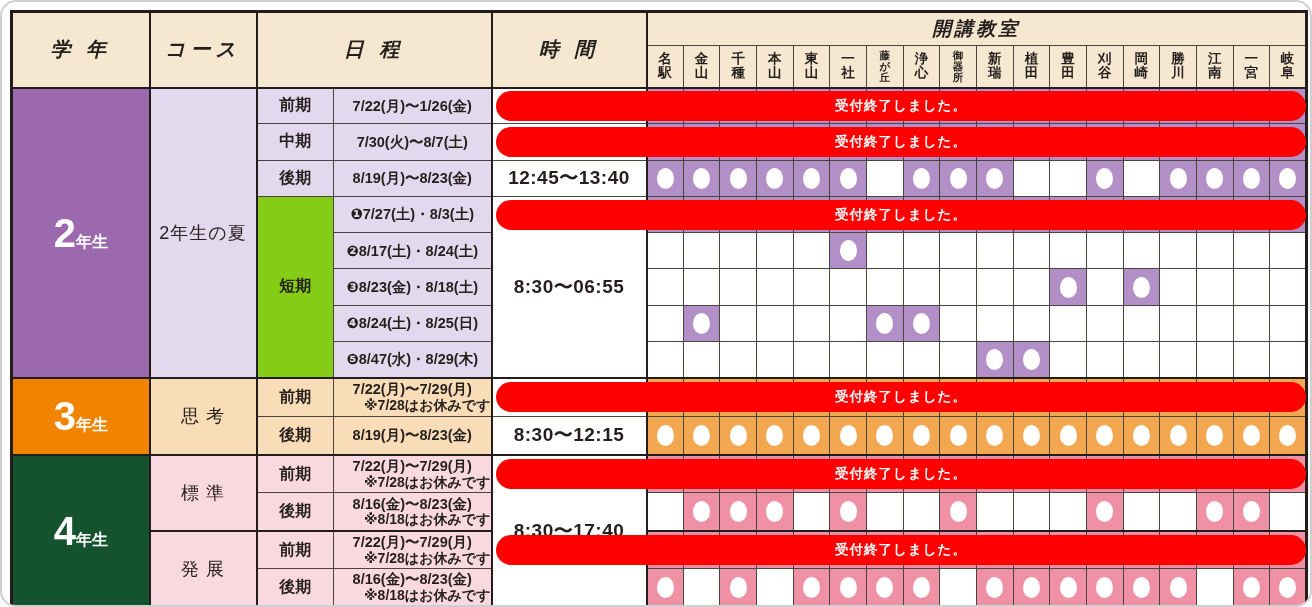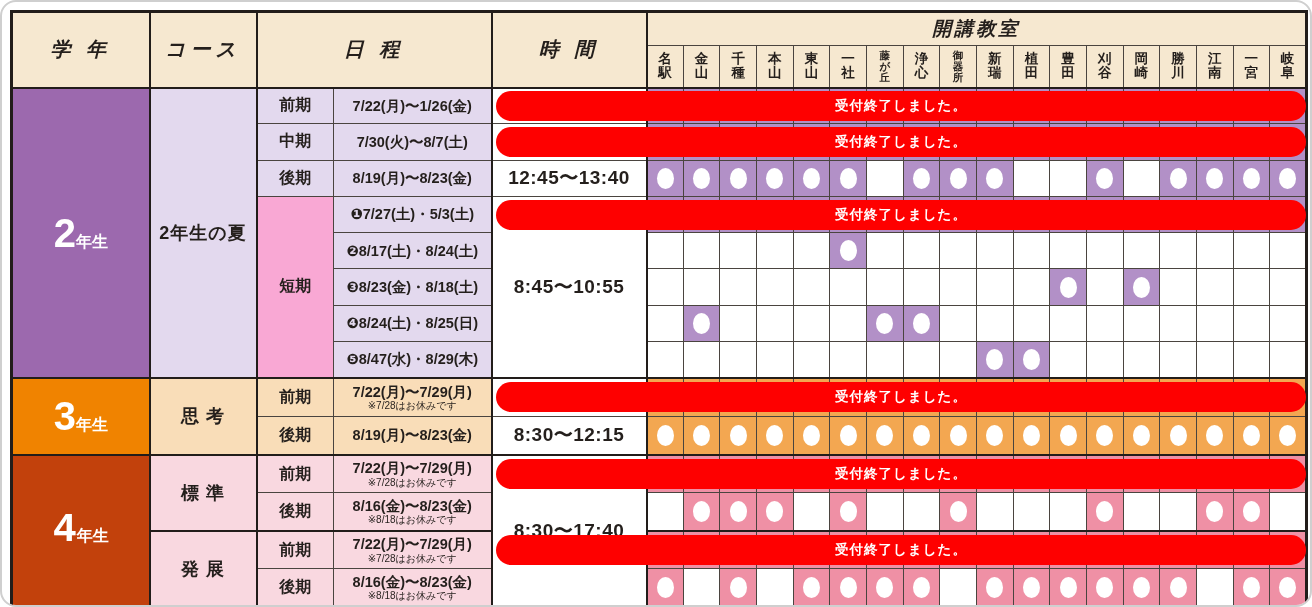--- a/index.html
+++ b/index.html
@@ -18,24 +18,24 @@
   .rooms-title{font-size:19px;font-weight:bold;letter-spacing:3px;}
   tr.h2 th{height:42px;}
   .vname{white-space:pre-line;line-height:1.04;font-size:13.5px;font-weight:bold;}
   .vname.small{font-size:10.5px;}
   tbody td{background:#fff;}
   tr.gstart td{border-top:2.5px solid #221d1a;}
   tr.cstart td{border-top:2px solid #221d1a;}
   td.grade-td{color:#fff;}
   .gbig{font-size:40px;font-weight:bold;line-height:1;}
   .gsmall{font-size:16px;font-weight:bold;}
-  .course-label{font-size:18px;font-weight:bold;letter-spacing:1px;}
+  .course-label{font-size:18px;font-weight:normal;letter-spacing:1px;}
   .period-label{font-size:16px;font-weight:bold;}
   .date-main{font-size:14.5px;font-weight:bold;line-height:1.15;}
-  .date-note{font-size:10px;font-weight:normal;line-height:1.1;}
+  .date-note{font-size:14px;font-weight:bold;line-height:1.1;text-align:right;}
   td.time-td{font-size:19px;font-weight:600;letter-spacing:.5px;background:#fff;}
   .dot{width:17px;height:21px;border-radius:50%;background:#fff;margin:0 auto;}
   .closed-bar{position:absolute;left:486px;width:810px;height:30px;border-radius:99px;
               display:flex;align-items:center;justify-content:center;
               color:#fff;font-weight:bold;font-size:13.5px;letter-spacing:1px;z-index:3;}
   tr.g0 td{height:36.3px;} tr.g1 td{height:38.5px;} tr.g2 td{height:38px;}
 </style>
 </head>
 <body>
 
@@ -234,25 +234,25 @@
               <div class="dot"></div>
             </td>
             <td style="background: rgb(178, 144, 199);">
               <div class="dot"></div>
             </td>
             <td style="background: rgb(178, 144, 199);">
               <div class="dot"></div>
             </td>
           </tr>
           <tr class="g0">
-            <td rowspan="5" style="background: #f9a8d4;"><span class="period-label">短期</span></td>
-            <td class="br2" style="background: rgb(227, 217, 238);">
-              <div class="date-main">❶7/27(土)・5/3(土)</div>
-            </td>
-            <td rowspan="5" class="time-td br2">8:45〜10:55</td>
+            <td rowspan="5" style="background: #84cc16;"><span class="period-label">短期</span></td>
+            <td class="br2" style="background: rgb(227, 217, 238);">
+              <div class="date-main">❶7/27(土)・8/3(土)</div>
+            </td>
+            <td rowspan="5" class="time-td br2">8:30〜06:55</td>
             <td style="background: rgb(178, 144, 199);"></td>
             <td style="background: rgb(178, 144, 199);"></td>
             <td style="background: rgb(178, 144, 199);"></td>
             <td style="background: rgb(178, 144, 199);"></td>
             <td style="background: rgb(178, 144, 199);"></td>
             <td style="background: rgb(178, 144, 199);"></td>
             <td style="background: rgb(178, 144, 199);"></td>
             <td style="background: rgb(178, 144, 199);"></td>
             <td style="background: rgb(178, 144, 199);"></td>
             <td style="background: rgb(178, 144, 199);"></td>
@@ -456,21 +456,21 @@
               <div class="dot"></div>
             </td>
             <td style="background: rgb(243, 167, 81);">
               <div class="dot"></div>
             </td>
             <td style="background: rgb(243, 167, 81);">
               <div class="dot"></div>
             </td>
           </tr>
           <tr class="g2 gstart">
-            <td rowspan="4" class="grade-td br2" style="background: #c2410c; font-family: Liberation Mono, monospace;"><span class="gbig">4</span><span class="gsmall">年生</span></td>
+            <td rowspan="4" class="grade-td br2" style="background: #14532d;"><span class="gbig">4</span><span class="gsmall">年生</span></td>
             <td rowspan="2" class="br2" style="background: rgb(249, 216, 224);"><span class="course-label">標 準</span></td>
             <td rowspan="1" style="background: rgb(249, 216, 224);"><span class="period-label">前期</span></td>
             <td class="br2" style="background: rgb(249, 216, 224);">
               <div class="date-main">7/22(月)〜7/29(月)</div>
               <div class="date-note">※7/28はお休みです</div>
             </td>
             <td rowspan="4" class="time-td br2">8:30〜17:40</td>
             <td style="background: rgb(239, 144, 165);"></td>
             <td style="background: rgb(239, 144, 165);"></td>
             <td style="background: rgb(239, 144, 165);"></td>

